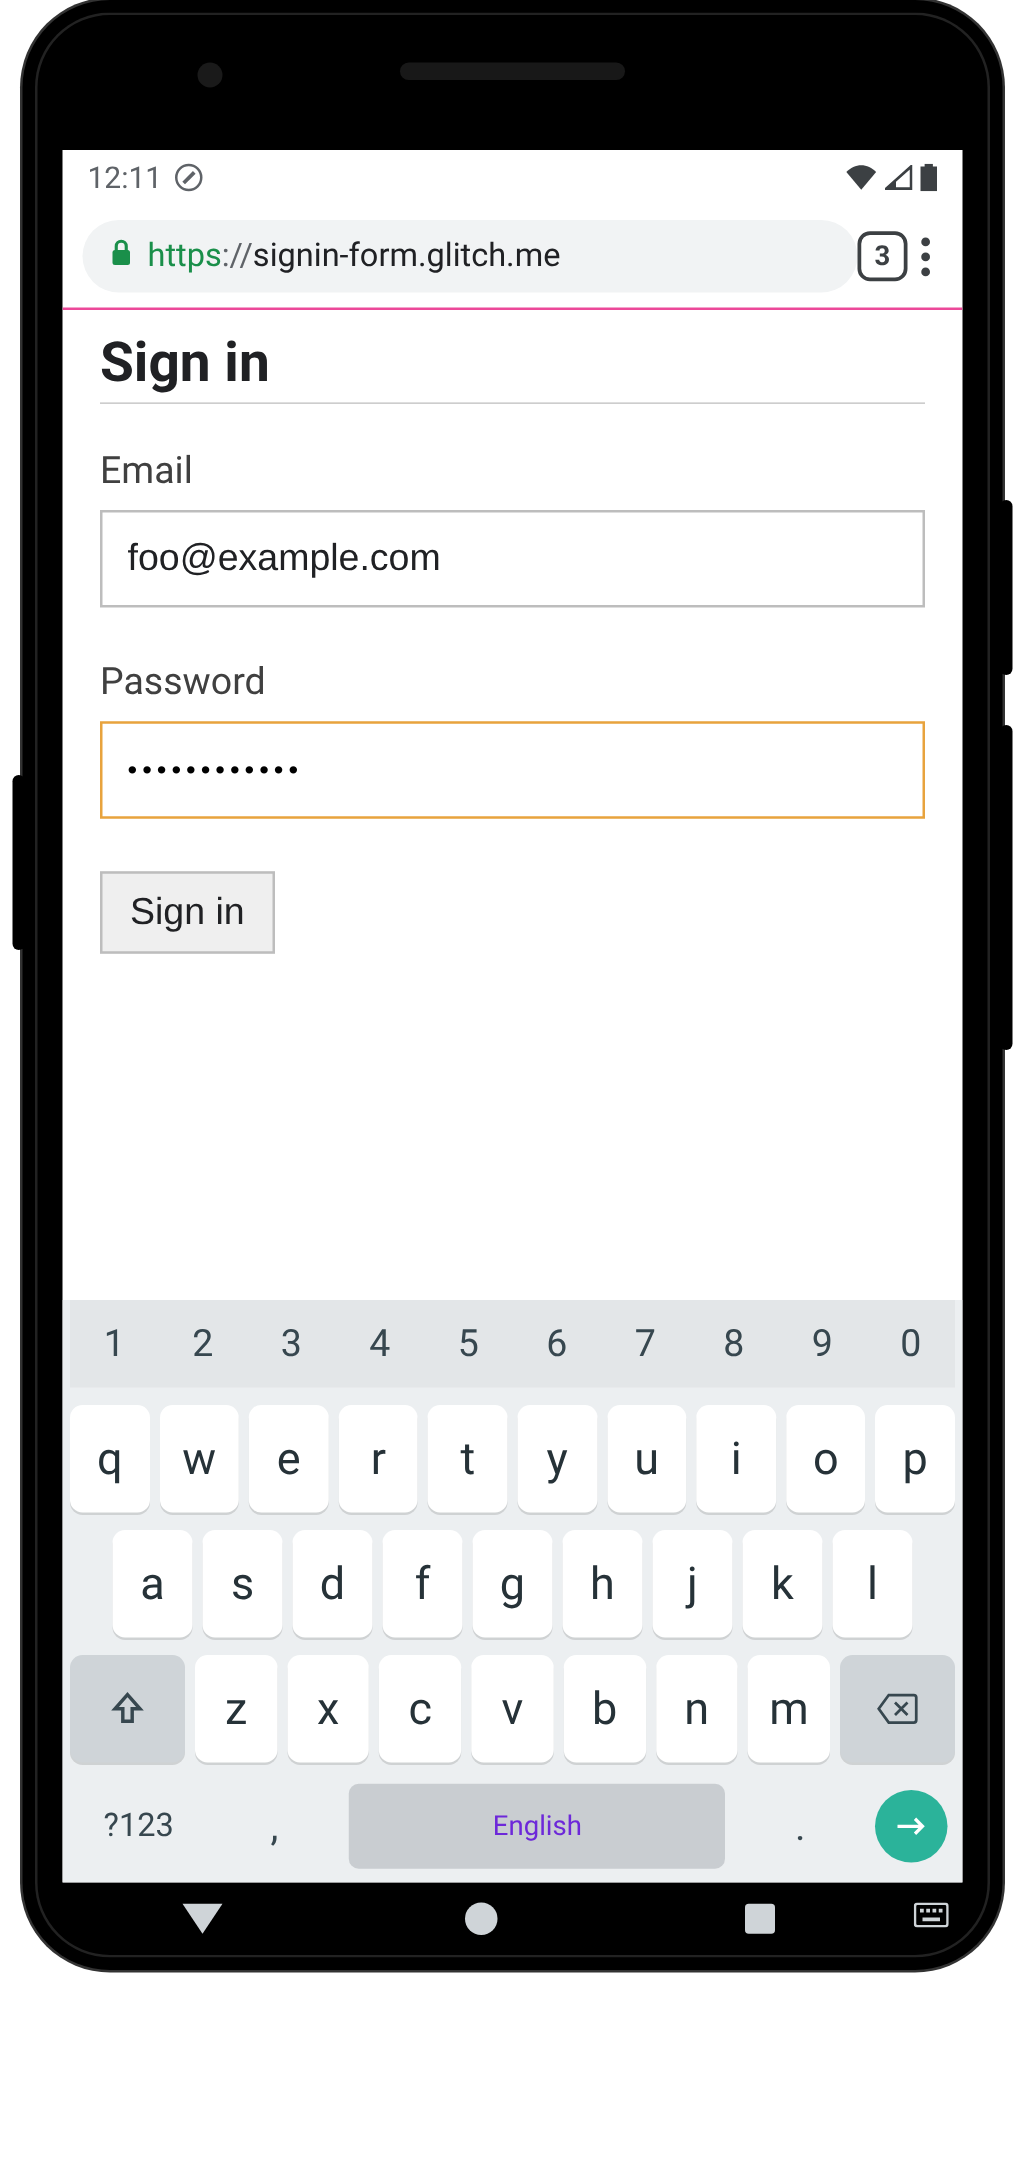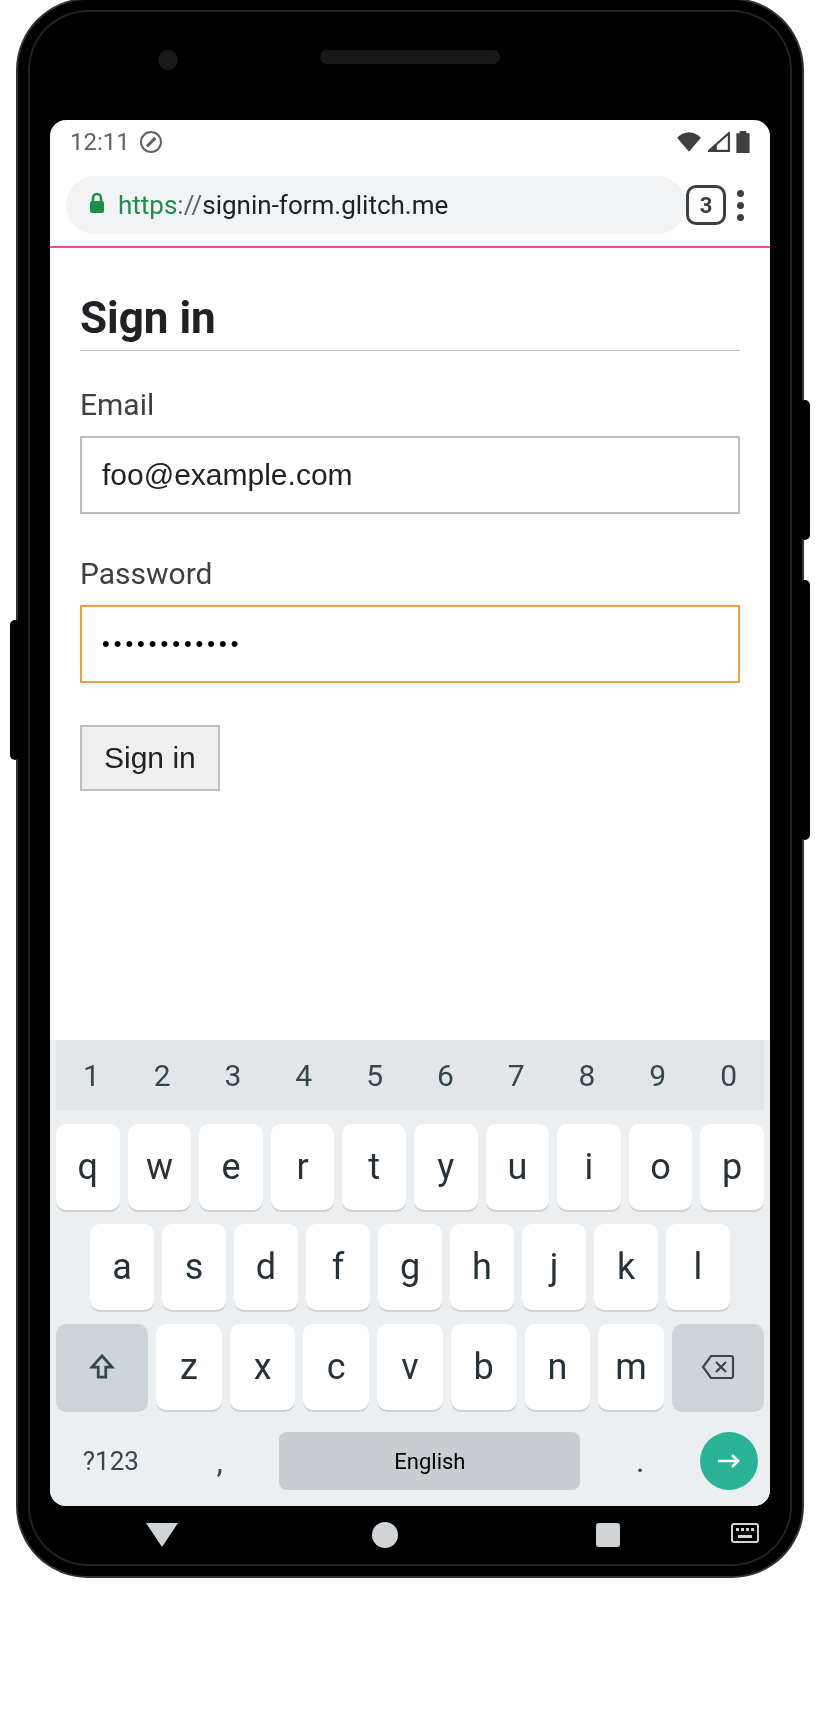--- a/index.html
+++ b/index.html
@@ -38,21 +38,21 @@
     width:180px; height:14px; background:#181818; border-radius:8px;
   }
   .camera {
     position:absolute; top:50px; left:140px; width:20px; height:20px;
     background:#1a1a1a; border-radius:50%;
   }
   .screen {
     position:absolute;
     left:32px; right:32px; top:120px; bottom:70px;
     background:#fff;
-    border-radius:16px;
+    border-radius:0;
     overflow:hidden;
     display:flex;
     flex-direction:column;
   }
 
   
   .status-bar {
     height:44px;
     display:flex;
     align-items:center;
@@ -104,21 +104,20 @@
     font-weight:700;font-size:22px;color:#3c4043;
   }
   .kebab{width:28px;display:flex;flex-direction:column;align-items:center;gap:5px;}
   .kebab span{width:7px;height:7px;background:#3c4043;border-radius:50%;}
 
   
   .page {
     flex:1;
     padding:16px 30px 0 30px;
     overflow:hidden;
-    margin-top:28px;
   }
   h1.title {
     font-size:44px;
     font-weight:700;
     color:#202124;
     padding-bottom:6px;
     border-bottom:1px solid #bdbdbd;
     margin-bottom:36px;
   }
   .field-label {
@@ -195,23 +194,23 @@
   }
   .sym-key{
     flex:1.3;height:70px;display:flex;align-items:center;justify-content:center;
     font-size:26px;color:#37474f;
   }
   .comma-key,.period-key{
     flex:.9;height:70px;display:flex;align-items:center;justify-content:center;
     font-size:32px;color:#37474f;
   }
   .space-key{
-    flex:4;height:58px;background:#c9cdd1;border-radius:8px;
+    flex:4;height:68px;background:#c9cdd1;border-radius:8px;
     display:flex;align-items:center;justify-content:center;
-    font-size:22px;color:#000000;
+    font-size:22px;color:#6d28d9;
   }
   .enter-key{
     width:58px;height:58px;border-radius:50%;background:#2bb39a;
     display:flex;align-items:center;justify-content:center;
   }
 
   
   .android-nav{
     position:absolute;left:32px;right:32px;bottom:14px;height:54px;
     display:flex;align-items:center;justify-content:space-around;

